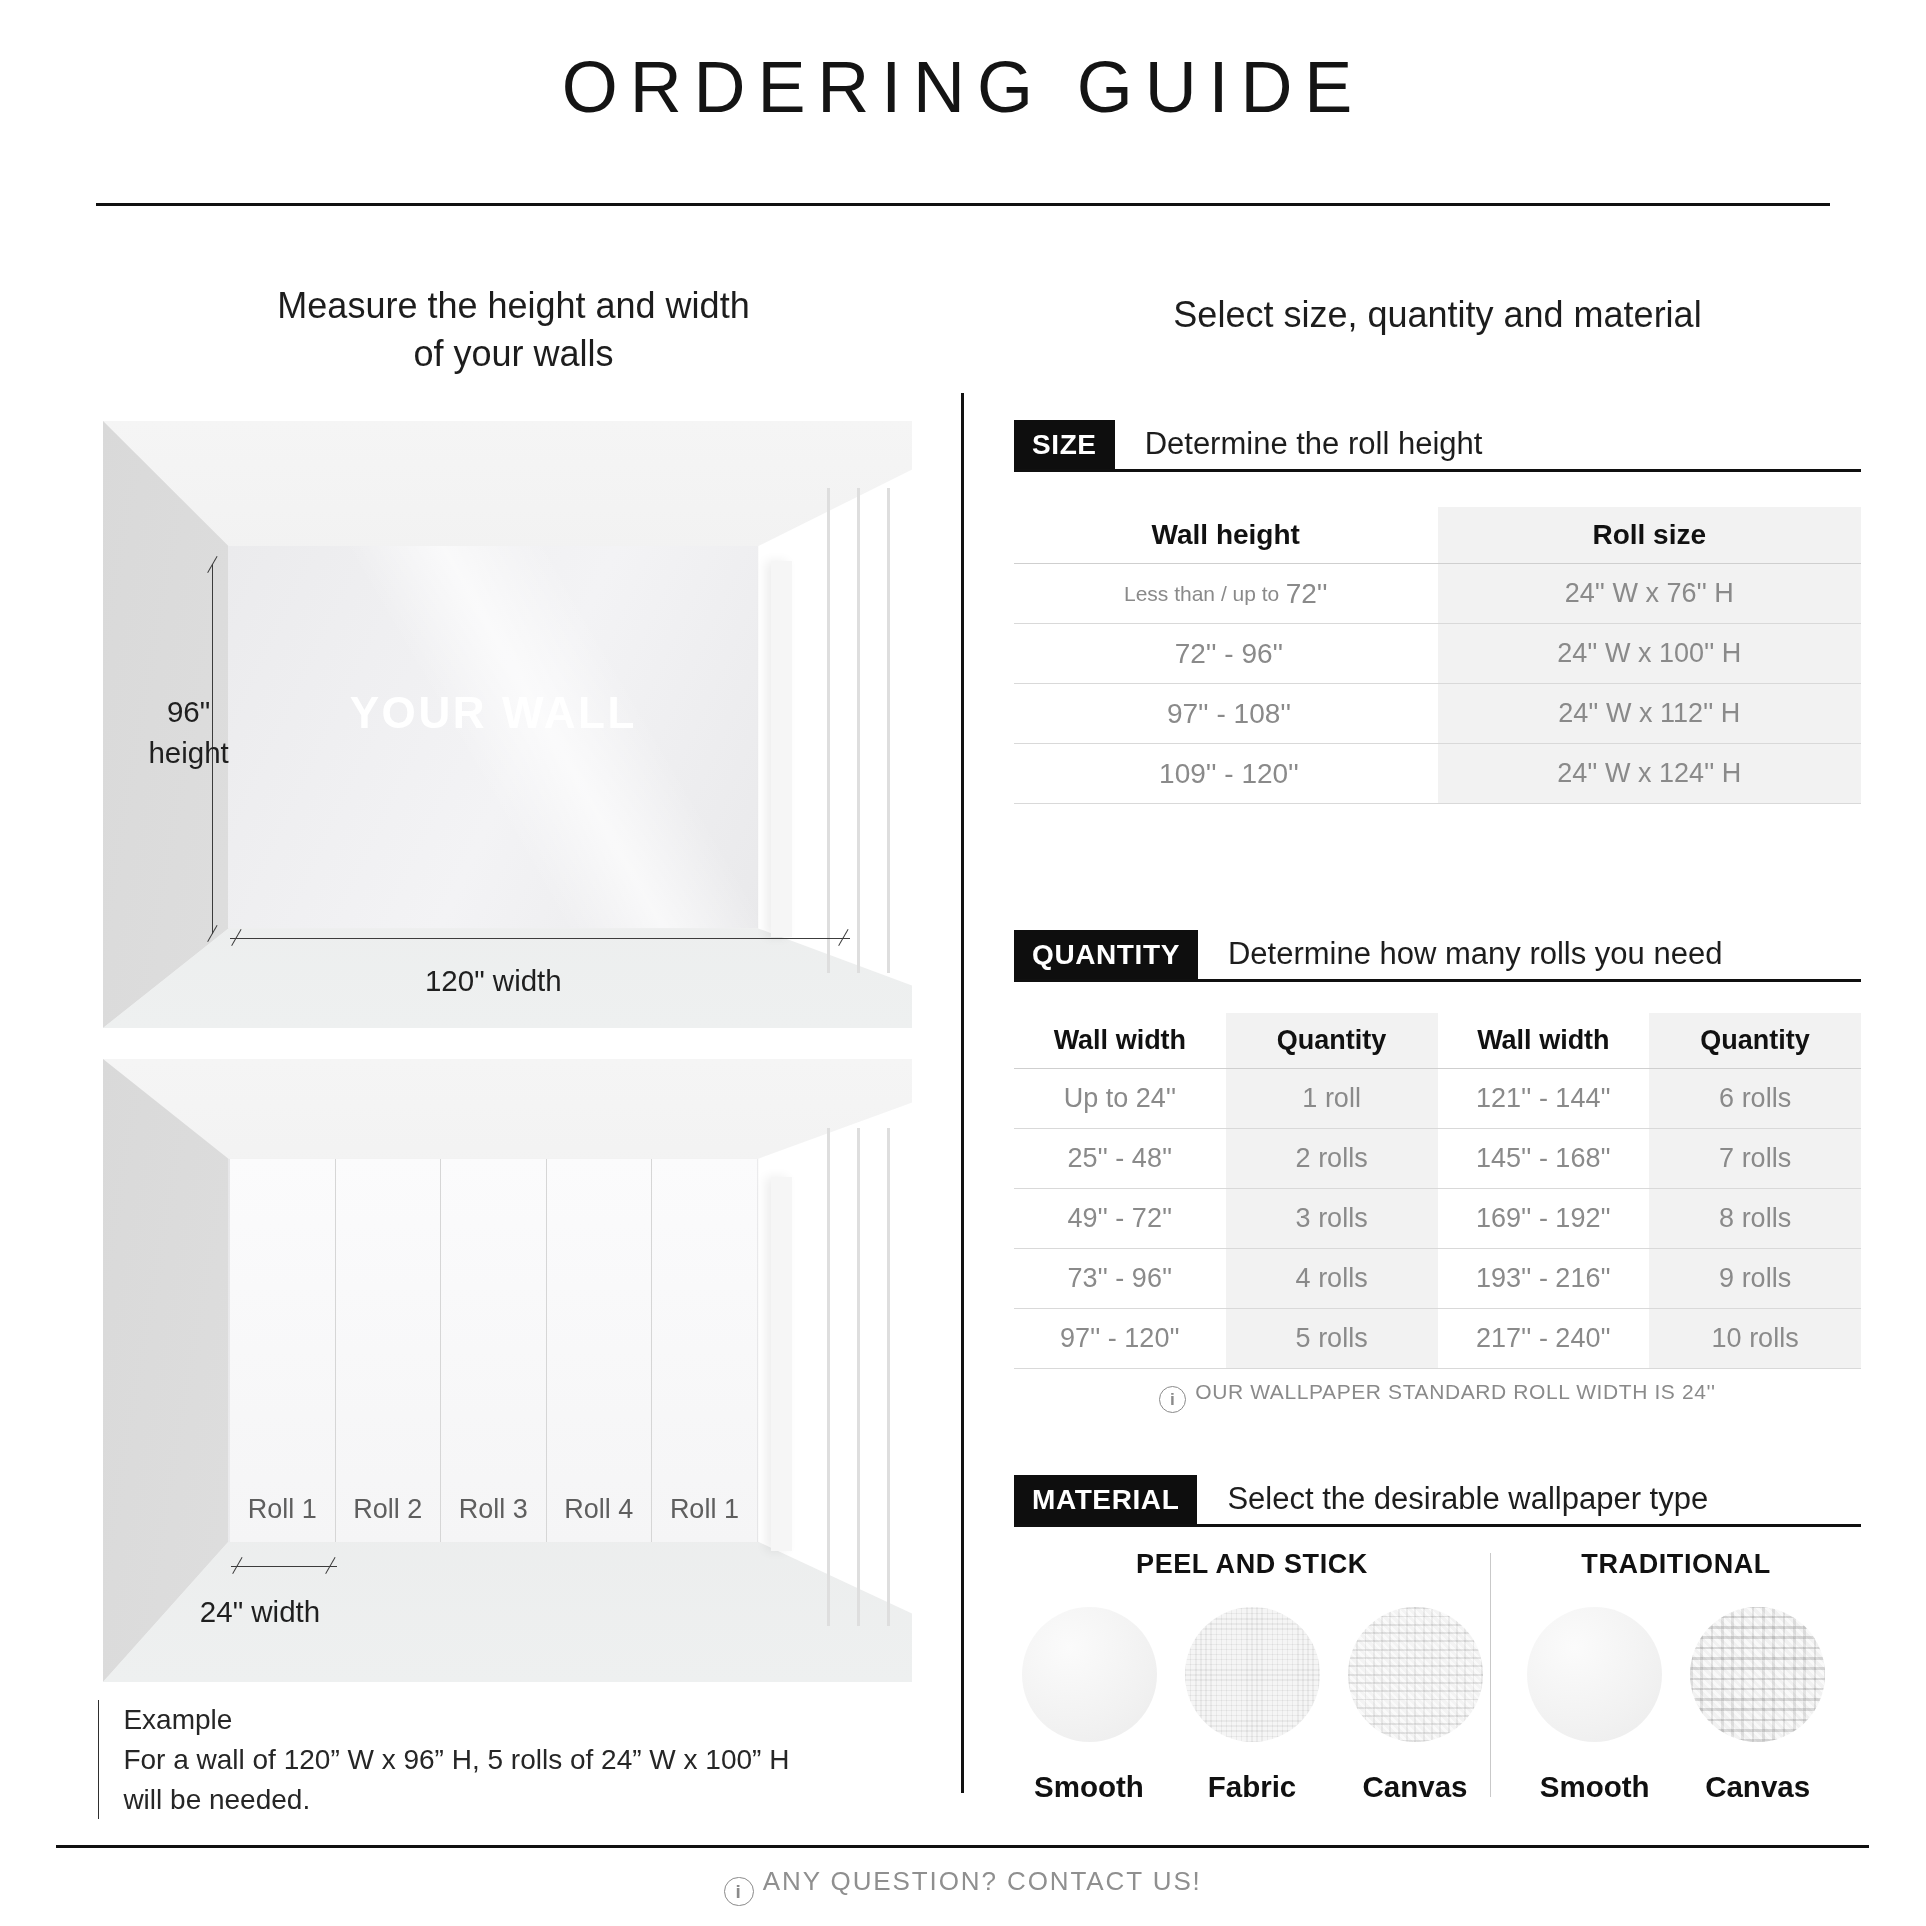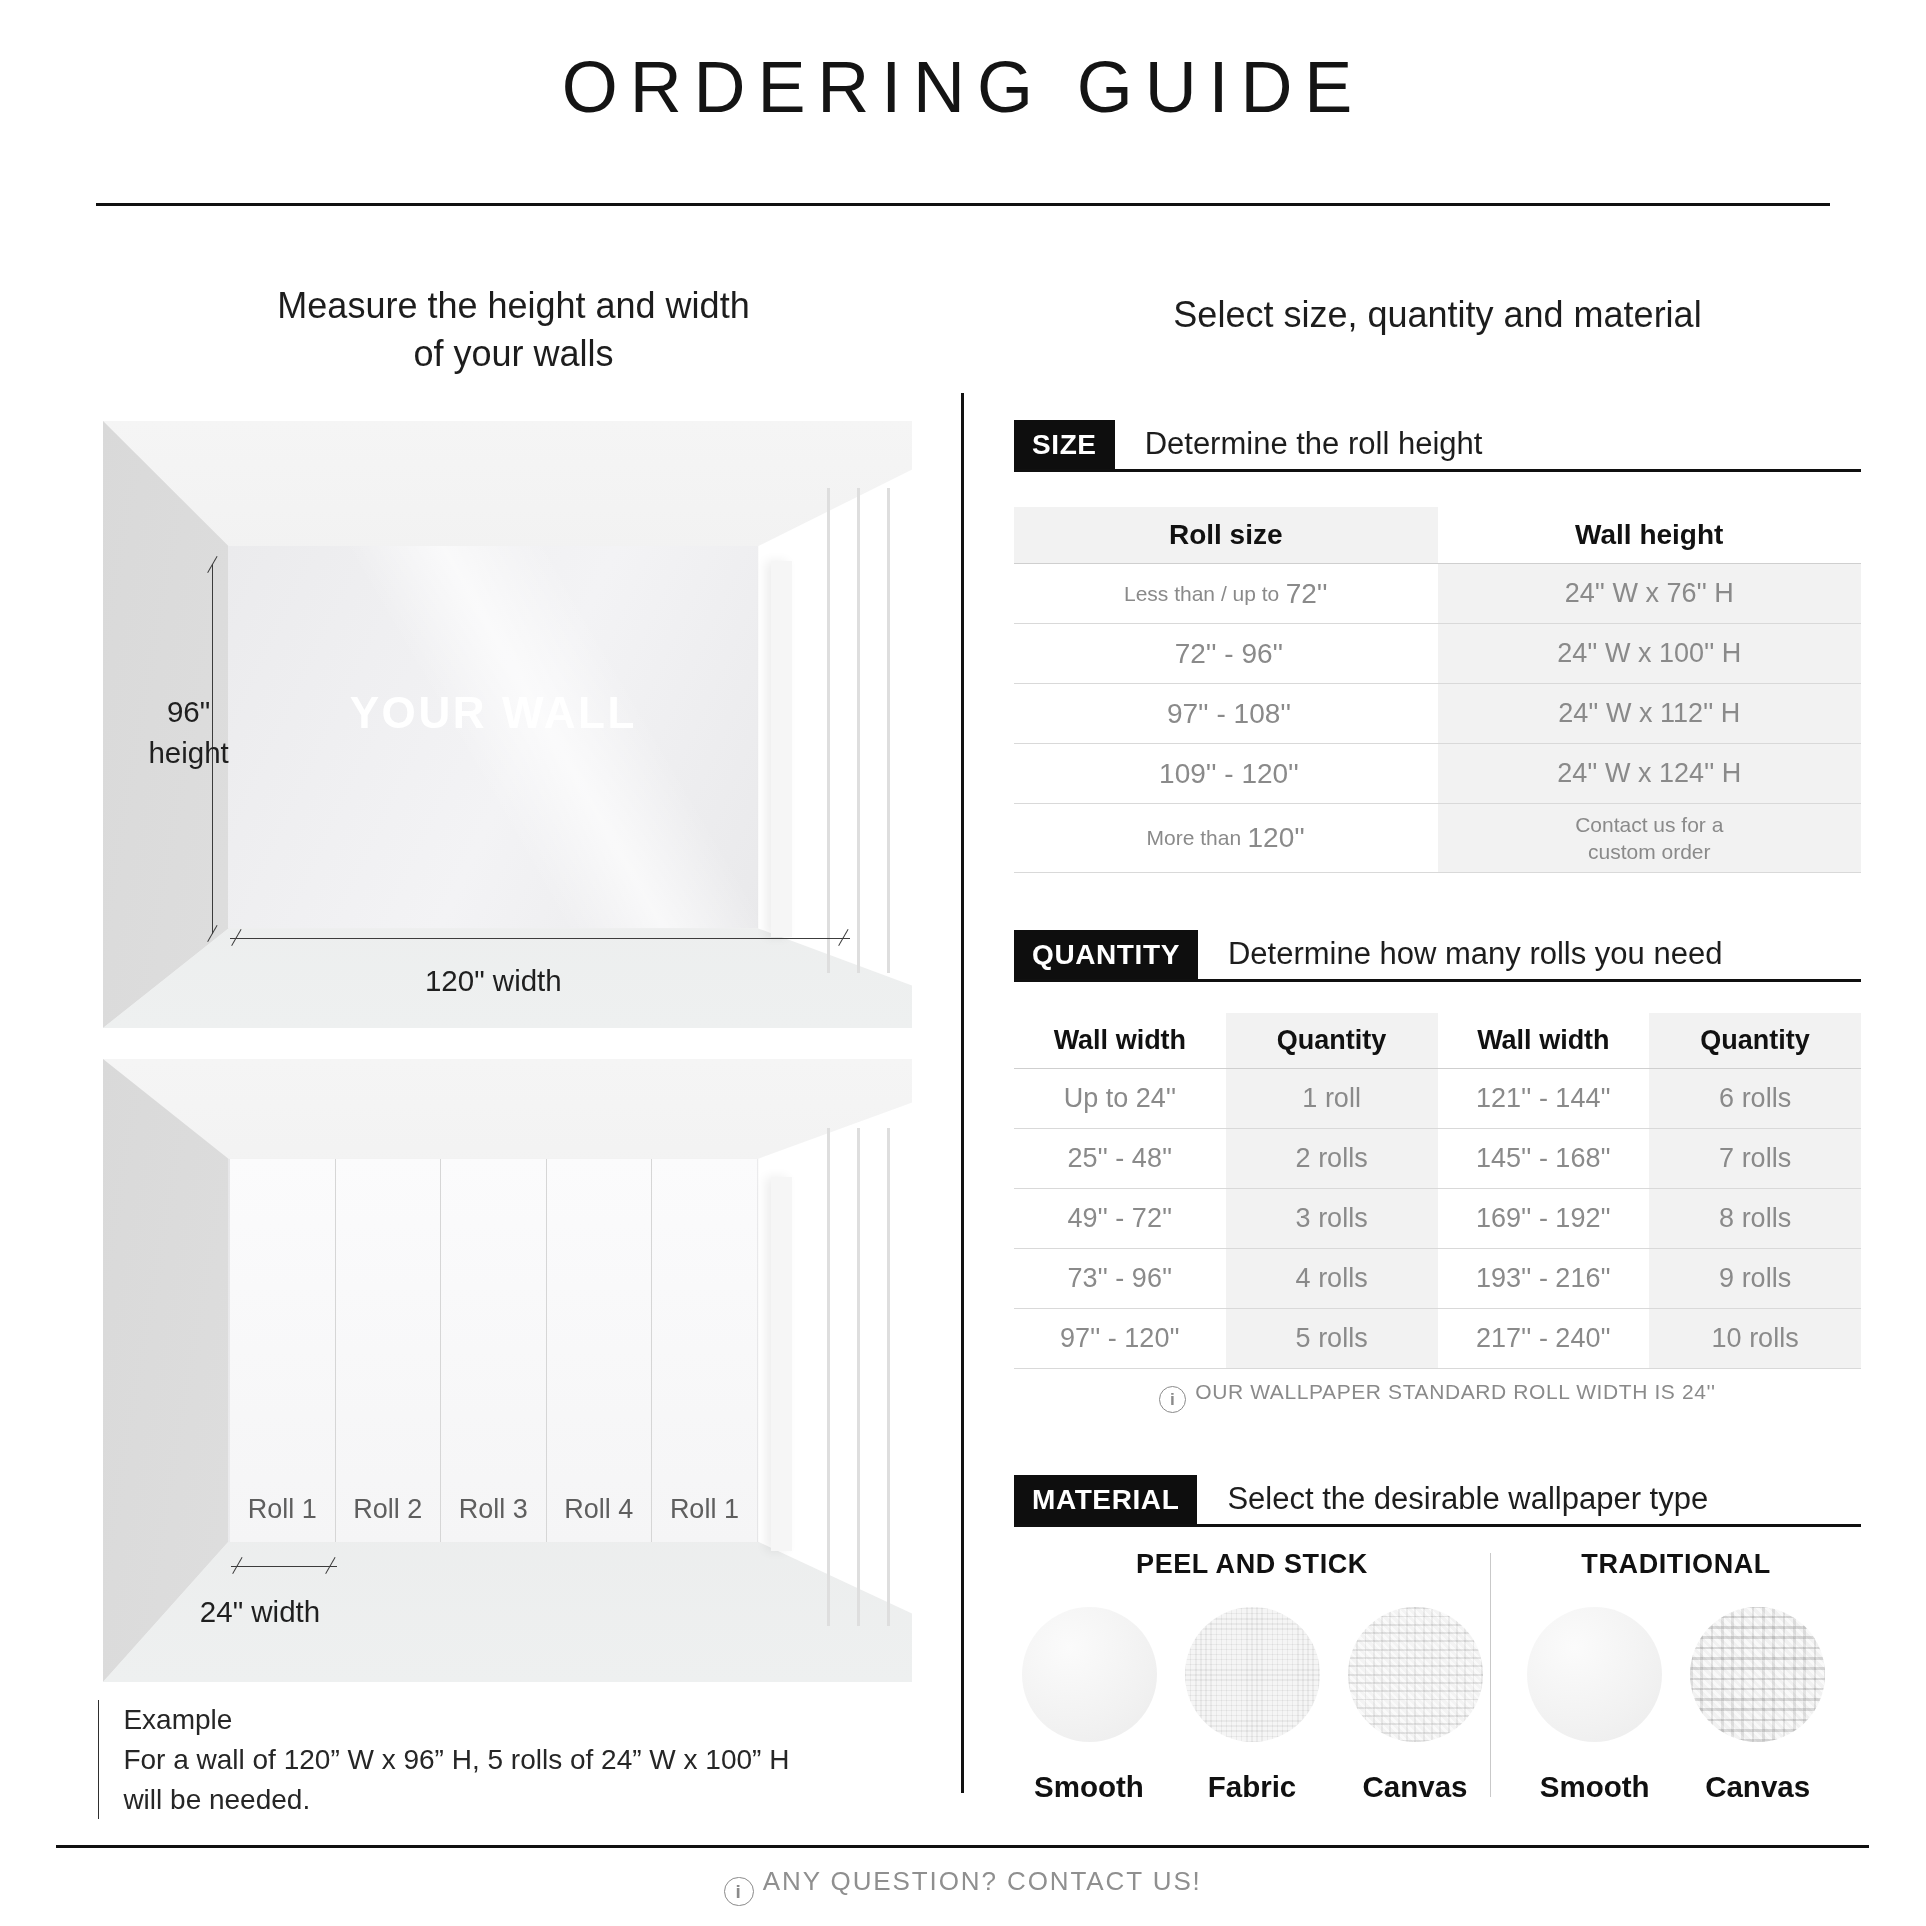--- a/index.html
+++ b/index.html
@@ -226,22 +226,22 @@
   <div class="col-divider"></div>
 
   <div class="right-heading">Select size, quantity and material</div>
 
   <div class="section-head" id="size-head">
     <span class="badge">SIZE</span>
     <span class="desc">Determine the roll height</span>
   </div>
   <div class="size-table">
     <div class="st-row head">
+      <div class="st-cell">Wall height</div>
       <div class="st-cell alt">Roll size</div>
-      <div class="st-cell">Wall height</div>
     </div>
     <div class="st-row">
       <div class="st-cell">
           <span class="pfx">Less than / up to</span>
           <span class="val">72''</span>
         </div>
       <div class="st-cell alt">24'' W x 76'' H</div>
     </div>
     <div class="st-row">
       <div class="st-cell">
@@ -256,29 +256,20 @@
           <span class="val">97'' - 108''</span>
         </div>
       <div class="st-cell alt">24'' W x 112'' H</div>
     </div>
     <div class="st-row">
       <div class="st-cell">
           <span class="pfx"></span>
           <span class="val">109'' - 120''</span>
         </div>
       <div class="st-cell alt">24'' W x 124'' H</div>
-    </div>
-    <div class="st-row last">
-      <div class="st-cell">
-          <span class="pfx">More than</span>
-          <span class="val">120''</span>
-        </div>
-      <div class="st-cell alt">
-          <span class="wrap2">Contact us for a custom order</span>
-        </div>
     </div>
   </div>
 
   <div class="section-head" id="quantity-head">
     <span class="badge">QUANTITY</span>
     <span class="desc">Determine how many rolls you need</span>
   </div>
   <div class="q-table">
     <div class="q-row head">
       <div class="q-cell">Wall width</div>

